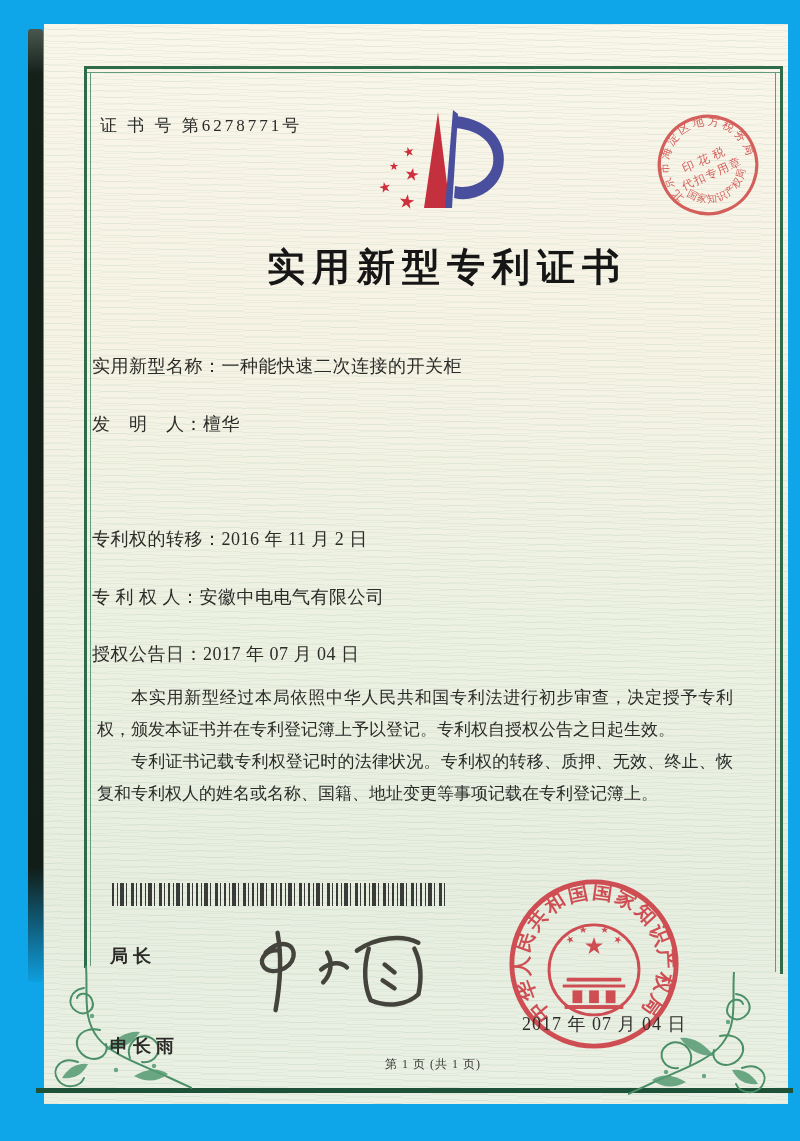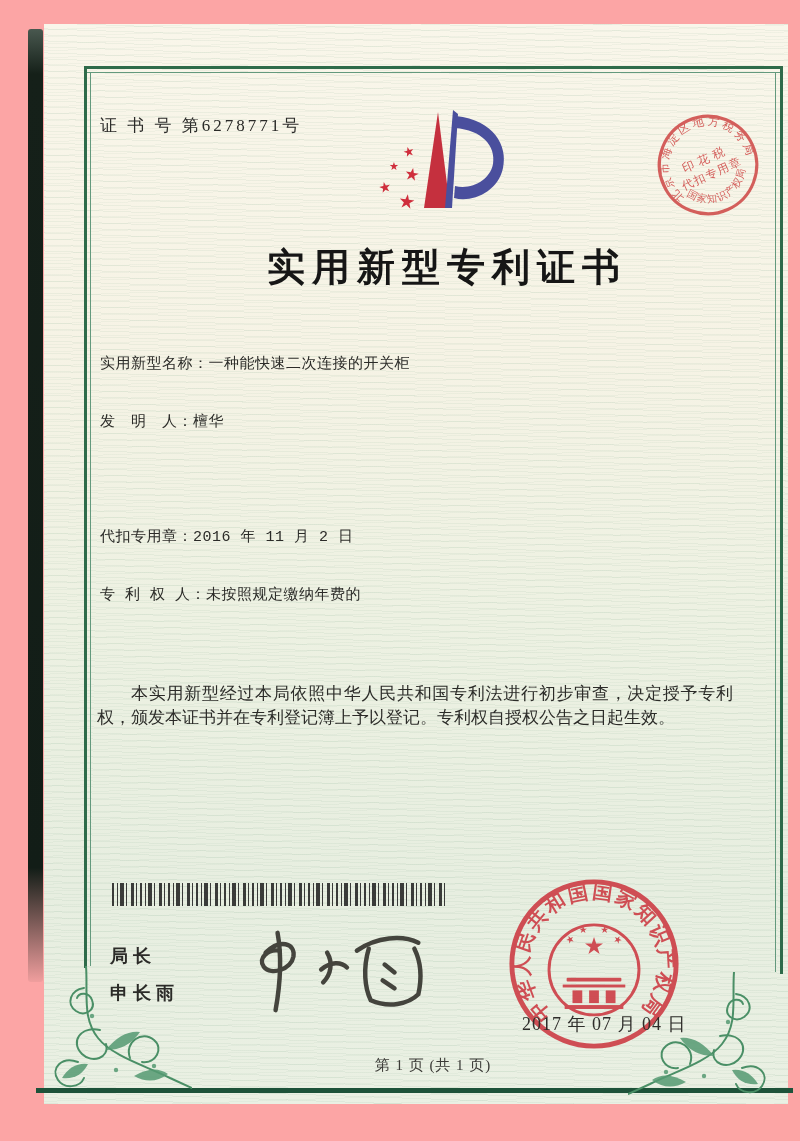--- a/index.html
+++ b/index.html
@@ -1,18 +1,18 @@
 <!DOCTYPE html>
 <html><head>
 <meta charset="utf-8">
 <style>
   html,body{margin:0;padding:0;background:#ffffff;}
   #root{
     position:relative;width:800px;height:1141px;overflow:hidden;
-    background:#fca5a5;
+    background:#0ea5e9;
     font-family:"Liberation Serif","DejaVu Serif",serif;
     color:#2b2b28;
   }
   .abs{position:absolute;}
   
   .edge-left{
     left:28px;top:29px;width:15px;height:953px;border-radius:3px;
     background:linear-gradient(180deg,#49584f 0,#152019 45px,#121d17 88%,rgba(18,29,23,0.05) 100%);
   }
   
@@ -26,37 +26,37 @@
   
   .f-top {left:84px;top:66px;width:699px;height:3px;background:#2e6b4a;}
   .f-top2{left:86px;top:72px;width:695px;height:1px;background:#63997d;}
   .f-left {left:84px;top:66px;width:3px;height:902px;background:#2e6b4a;}
   .f-left2{left:90px;top:72px;width:1px;height:894px;background:#63997d;}
   .f-right {left:780px;top:66px;width:3px;height:908px;background:#2e6b4a;}
   .f-right2{left:775px;top:72px;width:1px;height:900px;background:#63997d;}
   .f-bottom{left:36px;top:1088px;width:757px;height:5px;background:#1d5239;}
   .cert-no{left:100px;top:114px;font-size:17px;letter-spacing:3px;color:#2a2a28;}
   .title{left:84px;top:242px;width:726px;text-align:center;font-size:38px;letter-spacing:7px;font-weight:600;color:#161616;}
-  .field{left:100px;font-size:15px;color:#2b2b28;letter-spacing:0.5px;white-space:nowrap;font-family:Liberation Mono, monospace;}
-  .body-block{left:97px;top:682px;width:636px;font-size:17px;line-height:24px;text-align:justify;color:#2b2b28;}
+  .field{left:92px;font-size:18px;color:#2b2b28;letter-spacing:0.5px;white-space:nowrap;}
+  .body-block{left:97px;top:682px;width:636px;font-size:17px;line-height:32px;text-align:justify;color:#2b2b28;}
   .body-block p{margin:0;text-indent:2em;}
   .barcode{
     left:112px;top:883px;width:333px;height:23px;
     background:repeating-linear-gradient(90deg,
       #1c1c1c 0 2px, rgba(0,0,0,0) 2px 5px,
       #1c1c1c 5px 6px, rgba(0,0,0,0) 6px 8px,
       #1c1c1c 8px 12px, rgba(0,0,0,0) 12px 14px,
       #1c1c1c 14px 15px, rgba(0,0,0,0) 15px 19px,
       #1c1c1c 19px 22px, rgba(0,0,0,0) 22px 24px,
       #1c1c1c 24px 25px, rgba(0,0,0,0) 25px 28px);
     opacity:.85;
   }
   .official{left:110px;font-size:18px;letter-spacing:5px;color:#2b2b28;font-weight:bold;}
   .seal-date{left:522px;top:1012px;font-size:18px;letter-spacing:1px;color:#2e2d2a;}
-  .footer{left:133px;top:1056px;width:600px;text-align:center;font-size:15px;color:#3a3a36;letter-spacing:1px;}
+  .footer{left:133px;top:1056px;width:600px;text-align:center;font-size:12px;color:#3a3a36;letter-spacing:1px;}
   svg{display:block;}
   .seal-tax{left:646px;top:103px;width:124px;height:124px;transform:rotate(-24deg);}
   .seal-main{left:506px;top:876px;width:176px;height:176px;}
   .logo{left:352px;top:108px;width:160px;height:128px;}
   .signature{left:228px;top:922px;width:228px;height:96px;}
   .flourish-l{left:42px;top:966px;width:150px;height:126px;}
   .flourish-r{left:628px;top:972px;width:150px;height:126px;transform:scaleX(-1);}
 </style>
 </head>
 <body>
@@ -139,31 +139,33 @@
       <text font-size="11.5" fill="#cf4a48" letter-spacing="1">
         <textPath href="#taxBot" startOffset="2">国家知识产权局</textPath>
       </text>
     </g>
   </svg>
 
   <div class="abs title">实用新型专利证书</div>
 
   <div class="abs field" style="top:354px"><span>实用新型名称：</span><span>一种能快速二次连接的开关柜</span></div>
   <div class="abs field" style="top:412px"><span>发　明　人：</span><span>檀华</span></div>
-  <div class="abs field" style="top:527px"><span>代扣专用章：</span><span>2016 年 11 月 2 日</span></div>
-  <div class="abs field" style="top:585px"><span>专 利 权 人：</span><span>未按照规定缴纳年费的</span></div>
+  <div class="abs field" style="top:527px"><span>专利权的转移：</span><span>2016 年 11 月 2 日</span></div>
+  <div class="abs field" style="top:585px"><span>专 利 权 人：</span><span>安徽中电电气有限公司</span></div>
+  <div class="abs field" style="top:642px"><span>授权公告日：</span><span>2017 年 07 月 04 日</span></div>
 
   <div class="abs body-block">
     <p>本实用新型经过本局依照中华人民共和国专利法进行初步审查，决定授予专利权，颁发本证书并在专利登记簿上予以登记。专利权自授权公告之日起生效。</p>
+    <p>专利证书记载专利权登记时的法律状况。专利权的转移、质押、无效、终止、恢复和专利权人的姓名或名称、国籍、地址变更等事项记载在专利登记簿上。</p>
   </div>
 
   <div class="abs barcode"></div>
 
   <div class="abs official" style="top:944px">局长</div>
-  <div class="abs official" style="top:981px">申长雨</div>
+  <div class="abs official" style="top:1034px">申长雨</div>
 
   <svg class="abs signature" viewBox="0 0 230 95">
     <g stroke="#33322c" stroke-width="4.5" fill="none" stroke-linecap="round" opacity="0.9">
       <path d="M38,30 c14,-14 30,-10 28,4 c-2,12 -22,20 -30,10 c-6,-8 4,-18 16,-16"></path>
       <path d="M50,10 c4,22 3,50 -2,78"></path>
       <path d="M100,30 c6,10 4,22 -4,30"></path>
       <path d="M94,47 c10,-8 20,-8 26,-2"></path>
       <path d="M130,28 c20,-14 46,-16 62,-8"></path>
       <path d="M142,26 c-6,20 -4,40 2,52 c18,8 38,4 48,-6 c4,-18 2,-34 -4,-46"></path>
       <path d="M158,42 l10,8"></path>

